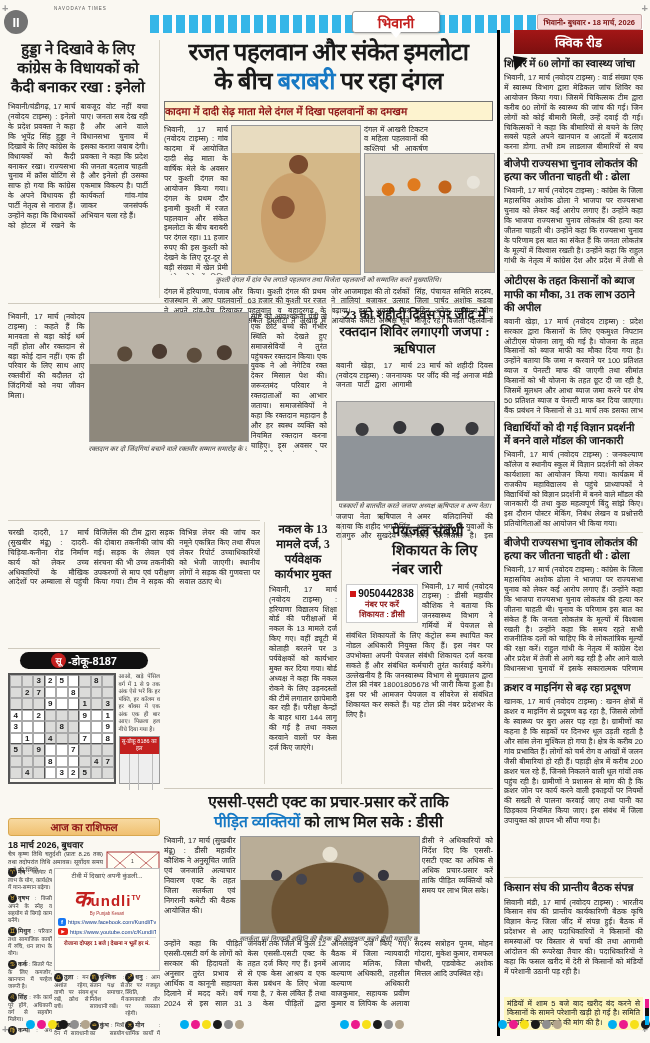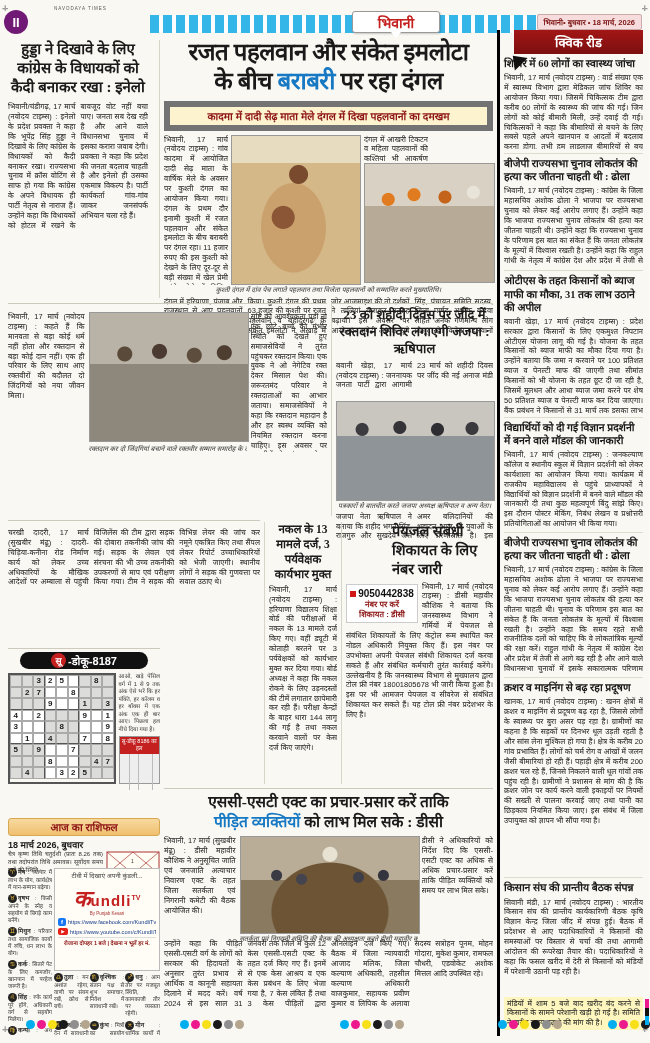--- a/index.html
+++ b/index.html
@@ -1,41 +1,41 @@
 <!DOCTYPE html>
 <html><head>
 <meta charset="utf-8">
 <style>
   html,body{margin:0;padding:0;background:#e9e7e0;font-family:"Liberation Sans","DejaVu Sans",sans-serif;}
   .page{position:relative;width:650px;height:1043px;background:#faf8f2;overflow:hidden;color:#1a1a1a;}
   .crop{position:absolute;color:#9a9a9a;font-size:11px;font-weight:bold;}
   
   .masthead{position:absolute;left:0;top:6px;width:650px;height:30px;}
-  .pgnum{position:absolute;left:4px;top:4px;width:24px;height:24px;border-radius:50%;background:#701a75;color:#fff;font-weight:bold;font-size:13px;display:flex;align-items:center;justify-content:center;}
+  .pgnum{position:absolute;left:4px;top:4px;width:24px;height:24px;border-radius:50%;background:#737373;color:#fff;font-weight:bold;font-size:13px;display:flex;align-items:center;justify-content:center;}
   .logo-wrap{position:absolute;left:32px;top:0;}
   .logo-top{font-size:4.5px;letter-spacing:1px;color:#555;margin-left:22px;}
   .logo-box{background:linear-gradient(#c3201f,#8f1212);color:#fff;font-weight:bold;font-size:15px;padding:2px 10px 4px;border:1px solid #5f0b0b;box-shadow:2px 2px 0 #00000022;}
   .stripes{position:absolute;left:150px;top:9px;width:493px;height:18px;background:repeating-linear-gradient(90deg,#35b6e8 0 9px,#fdfdfd 9px 13px);}
   .edition-tab{position:absolute;left:352px;top:5px;width:86px;height:20px;background:#fff;border:1px solid #999;border-radius:3px;color:#c3201f;font-weight:bold;font-size:14px;display:flex;align-items:center;justify-content:center;box-shadow:1px 1px 2px #0003;}
   .edition-tab:after{content:"";position:absolute;left:38px;bottom:-6px;border-left:5px solid transparent;border-right:5px solid transparent;border-top:6px solid #fff;}
   .date-box{position:absolute;right:8px;top:8px;background:#f6dcdc;border:1px solid #caa;border-radius:2px;color:#7d1414;font-weight:bold;font-size:7.5px;padding:2px 6px;}
   
   .bd{font-size:7.5px;line-height:1.32;text-align:justify;color:#222;overflow:hidden;}
   .cap{font-size:6.8px;color:#333;font-style:italic;text-align:center;overflow:hidden;white-space:nowrap;}
   section,aside{position:absolute;box-sizing:border-box;}
   h1,h2,h3,h4{margin:0;font-family:"Liberation Serif","DejaVu Serif",serif;}
   .accent{color:#1779c4;}
   
   .left-art{left:8px;top:40px;width:152px;height:258px;border-right:1px solid #d8d4c8;padding-right:11px;}
   .left-art h3{font-size:15px;line-height:1.25;text-align:center;font-weight:bold;}
   .left-art .bd{margin-top:6px;column-count:2;column-gap:5px;height:185px;}
   
   .lead{left:164px;top:38px;width:329px;height:262px;}
   .lead h1{font-size:24px;line-height:1.22;text-align:center;font-weight:bold;letter-spacing:-0.5px;}
-  .subhead{margin-top:4px;background:#fdf3cf;border:6px solid #737373;color:#8e1515;font-weight:bold;font-size:10.5px;text-align:center;padding:2px 0;}
+  .subhead{margin-top:4px;background:#fdf3cf;border:1px solid #737373;color:#8e1515;font-weight:bold;font-size:10.5px;text-align:left;padding:2px 0;}
   .lead-row{display:flex;gap:3px;margin-top:4px;height:150px;}
   .lead-row .bd{width:64px;flex:none;height:150px;}
   .ph{position:relative;overflow:hidden;border:1px solid #999;flex:none;}
   .ph-wrestle{width:128px;height:148px;background:radial-gradient(circle at 52% 26%,#7a4a2e 0 9px,transparent 10px),radial-gradient(circle at 40% 55%,#8a5636 0 11px,transparent 12px),radial-gradient(ellipse at 48% 62%,#caa06c 0 34%,transparent 35%),linear-gradient(#e8dcc0 0 18%,#d4b888 18% 100%);}
   .lead-stack{flex:1;display:flex;flex-direction:column;gap:2px;}
   .lead-stack .bd{height:26px;}
   .ph-group{width:100%;height:118px;background:radial-gradient(circle at 18% 30%,#e07b1f 0 6px,transparent 7px),radial-gradient(circle at 38% 26%,#e07b1f 0 6px,transparent 7px),radial-gradient(circle at 62% 28%,#c4641a 0 6px,transparent 7px),radial-gradient(circle at 84% 24%,#e8e4da 0 6px,transparent 7px),linear-gradient(#d9d2c4 0 36%,#b7ab97 36% 100%);}
   .lead-bottom{margin-top:3px;column-count:4;column-gap:5px;height:44px;}
   
   .qr{left:497px;top:30px;width:146px;height:1006px;border-left:3px solid #000000;padding-left:4px;overflow:hidden;}

